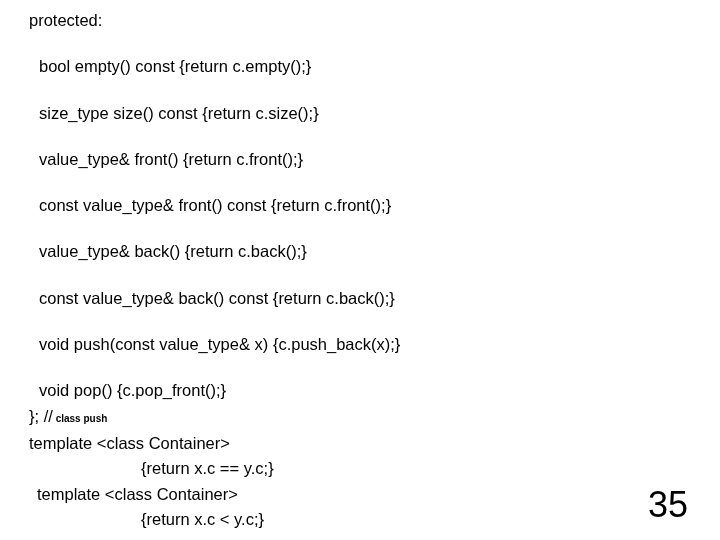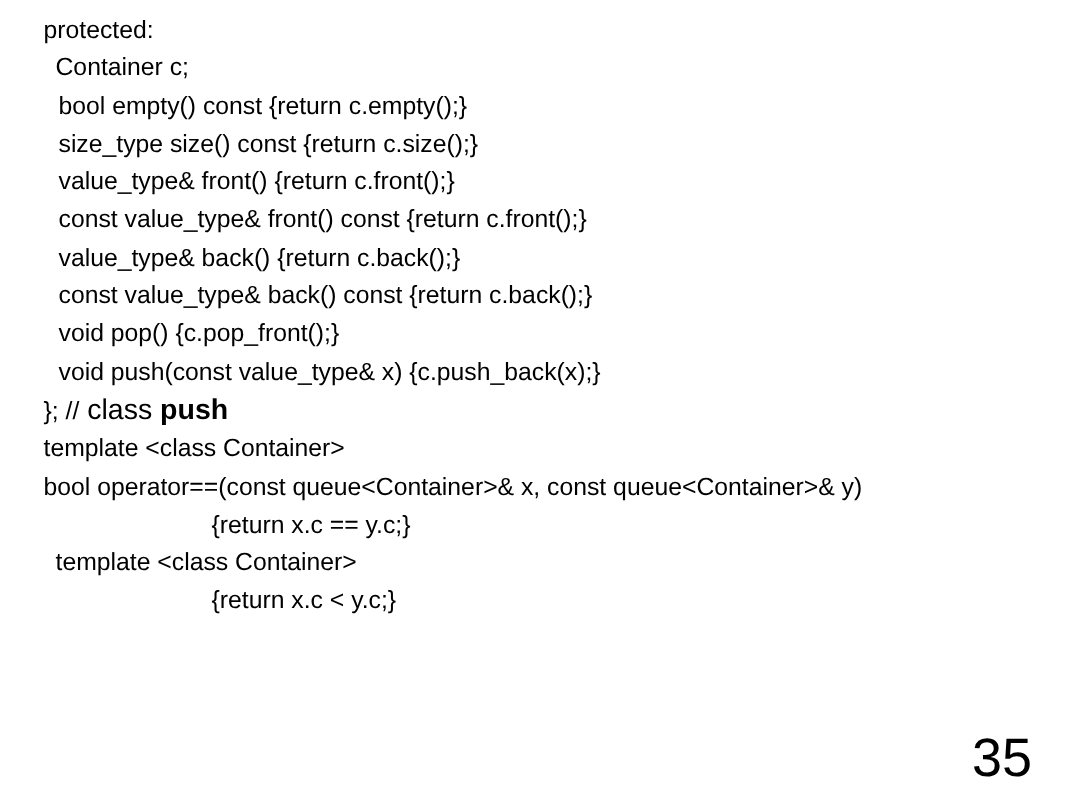--- a/index.html
+++ b/index.html
@@ -21,51 +21,49 @@
   .codebox {
     position: absolute;
     top: 8px;
     left: 29px;
     width: 660px;
     font-size: 16.5px;
     line-height: 25.3px;
   }
   .indent-0 { margin-left: 0; }
   .indent-1 { margin-left: 8px; }
-  .indent-2 { margin-left: 10px; }
+  .indent-2 { margin-left: 10px; margin-top: 21px; }
   .indent-3 { margin-left: 112px; }
   .pagenum {
     position: absolute;
     right: 32px;
     bottom: 14px;
     font-size: 36px;
     font-family: Arial, Helvetica, sans-serif;
   }
   .bold { font-weight: bold; }
-  .smaller { font-size: 19px; }
+  .smaller { font-size: 10px; font-weight: bold; }
 </style>
 </head>
 <body>
 
 <div class="slide">
   <div class="codebox">
     <div class="indent-0">protected:</div>
-    <div class="indent-1">Container c;</div>
     <div class="indent-2">bool empty() const {return c.empty();}</div>
     <div class="indent-2">size_type size() const {return c.size();}</div>
     <div class="indent-2">value_type&amp; front() {return c.front();}</div>
     <div class="indent-2">const value_type&amp; front() const {return c.front();}</div>
     <div class="indent-2">value_type&amp; back() {return c.back();}</div>
     <div class="indent-2">const value_type&amp; back() const {return c.back();}</div>
+    <div class="indent-2">void push(const value_type&amp; x) {c.push_back(x);}</div>
     <div class="indent-2">void pop() {c.pop_front();}</div>
-    <div class="indent-2">void push(const value_type&amp; x) {c.push_back(x);}</div>
     <div class="indent-0">
       <span>}; //</span><span class="smaller"> class </span><span class="smaller bold">push</span>
     </div>
     <div class="indent-0"> </div>
     <div class="indent-0">template &lt;class Container&gt;</div>
-    <div class="indent-0">bool operator==(const queue&lt;Container&gt;&amp; x, const queue&lt;Container&gt;&amp; y)</div>
     <div class="indent-3">{return x.c == y.c;}</div>
     <div class="indent-1">template &lt;class Container&gt;</div>
     <div class="indent-3">{return x.c &lt; y.c;}</div>
   </div>
   <div class="pagenum">35</div>
 </div>
 
 </body></html>

